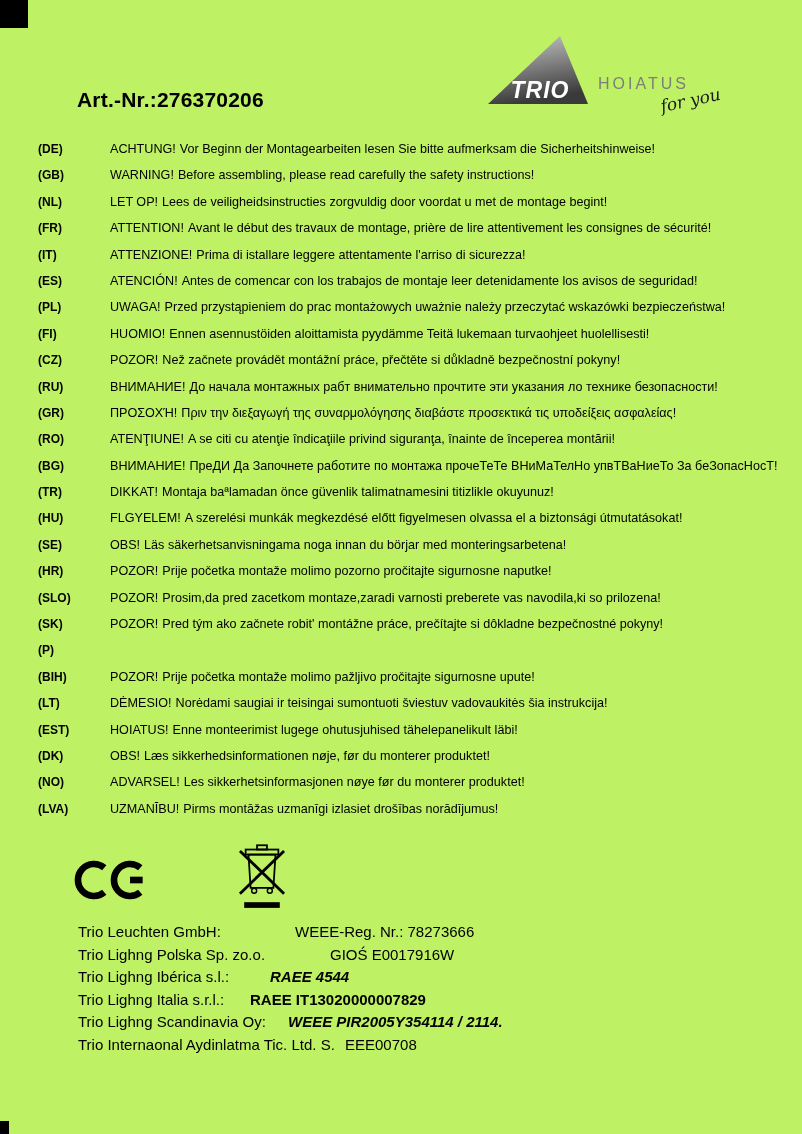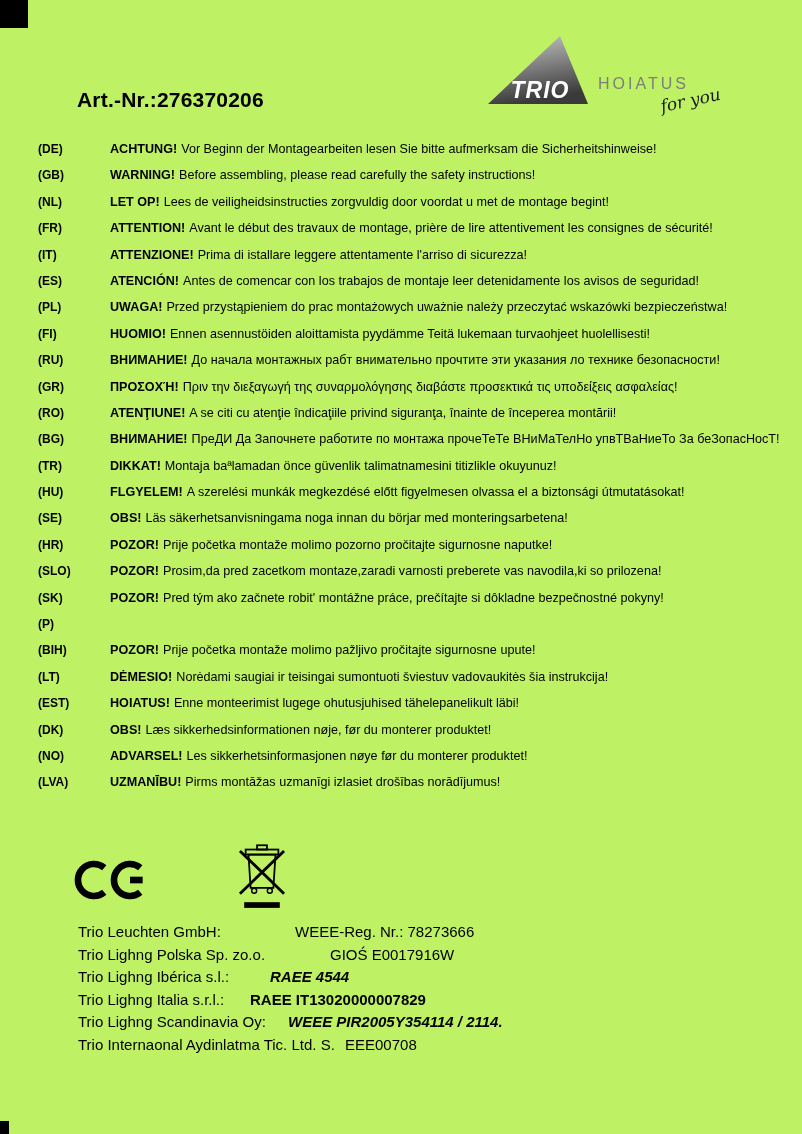--- a/index.html
+++ b/index.html
@@ -26,21 +26,21 @@
     position:absolute; left:172px; top:60px;
     font-family:"DejaVu Serif", serif; font-style:italic; font-size:17px; color:#1a1a1a;
     transform:rotate(-12deg);
   }
 
   
   .warnings { position:absolute; left:38px; top:142px; width:748px; }
   .warning-row { display:flex; align-items:baseline; line-height:15px; margin-bottom:11.4px; white-space:nowrap; }
   .warning-code { flex:none; width:72px; font-size:12px; font-weight:bold; }
   .warning-body { font-size:12.6px; }
-  .warning-keyword { font-weight:bold; margin-right:4px; }
+  .warning-keyword { font-weight:normal; margin-right:4px; }
 
   
   .ce-mark { position:absolute; left:74px; top:852px; }
   .weee-mark { position:absolute; left:237px; top:841px; }
 
   
   .registrations { position:absolute; left:78px; top:921px; width:640px; font-size:15px; }
   .reg-row { position:relative; height:22.6px; line-height:22.6px; white-space:nowrap; }
   .reg-value { position:absolute; top:0; }
   .reg-row:nth-child(1) .reg-value { left:217px; }
@@ -109,20 +109,24 @@
   <div class="warning-row">
     <span class="warning-code">(PL)</span>
     <span class="warning-body"><span class="warning-keyword">UWAGA!</span><span class="warning-text">Przed przystąpieniem do prac montażowych uważnie należy przeczytać wskazówki bezpieczeństwa!</span></span>
   </div>
 
   <div class="warning-row">
     <span class="warning-code">(FI)</span>
     <span class="warning-body"><span class="warning-keyword">HUOMIO!</span><span class="warning-text">Ennen asennustöiden aloittamista pyydämme Teitä lukemaan turvaohjeet huolellisesti!</span></span>
   </div>
 
+  <div class="warning-row">
+    <span class="warning-code">(CZ)</span>
+    <span class="warning-body"><span class="warning-keyword">POZOR!</span><span class="warning-text">Než začnete provádět montážní práce, přečtěte si důkladně bezpečnostní pokyny!</span></span>
+  </div>
 
   <div class="warning-row">
     <span class="warning-code">(RU)</span>
     <span class="warning-body"><span class="warning-keyword">ВНИМАНИЕ!</span><span class="warning-text">До начала монтажных рабт внимательно прочтите эти указания ло технике безопасности!</span></span>
   </div>
 
   <div class="warning-row">
     <span class="warning-code">(GR)</span>
     <span class="warning-body"><span class="warning-keyword">ΠΡΟΣΟΧΉ!</span><span class="warning-text">Πριν την διεξαγωγή της συναρμολόγησης διαβάστε προσεκτικά τις υποδείξεις ασφαλείας!</span></span>
   </div>

